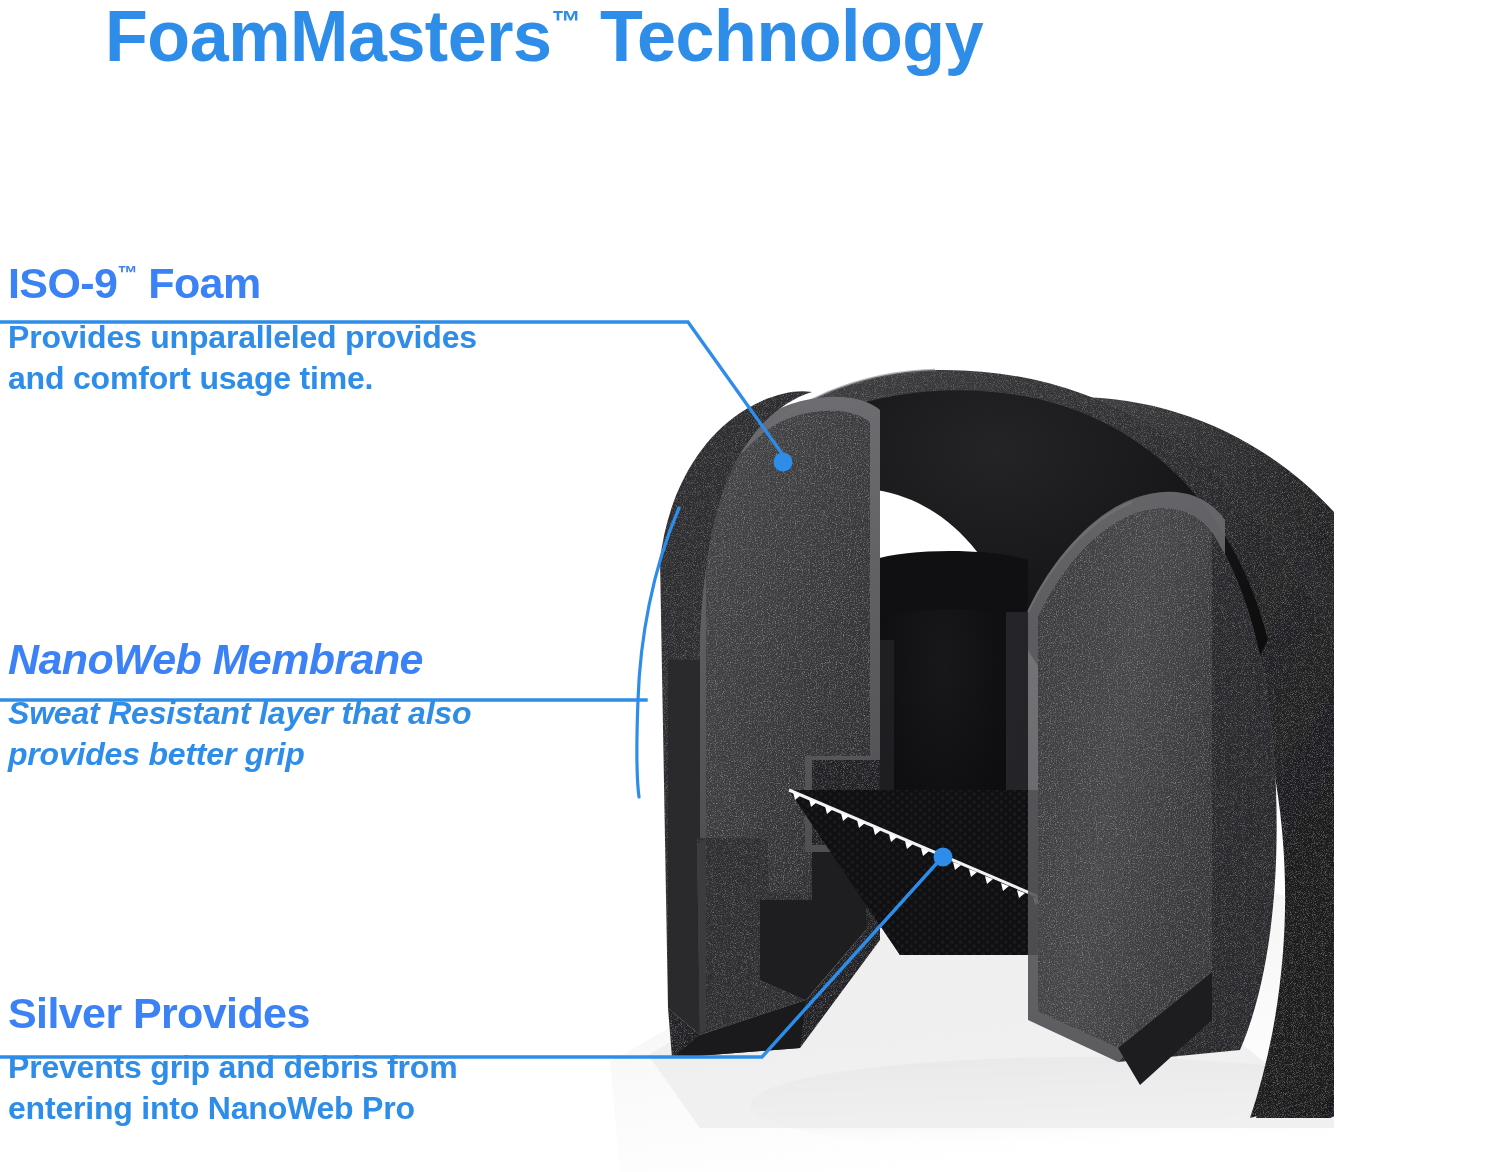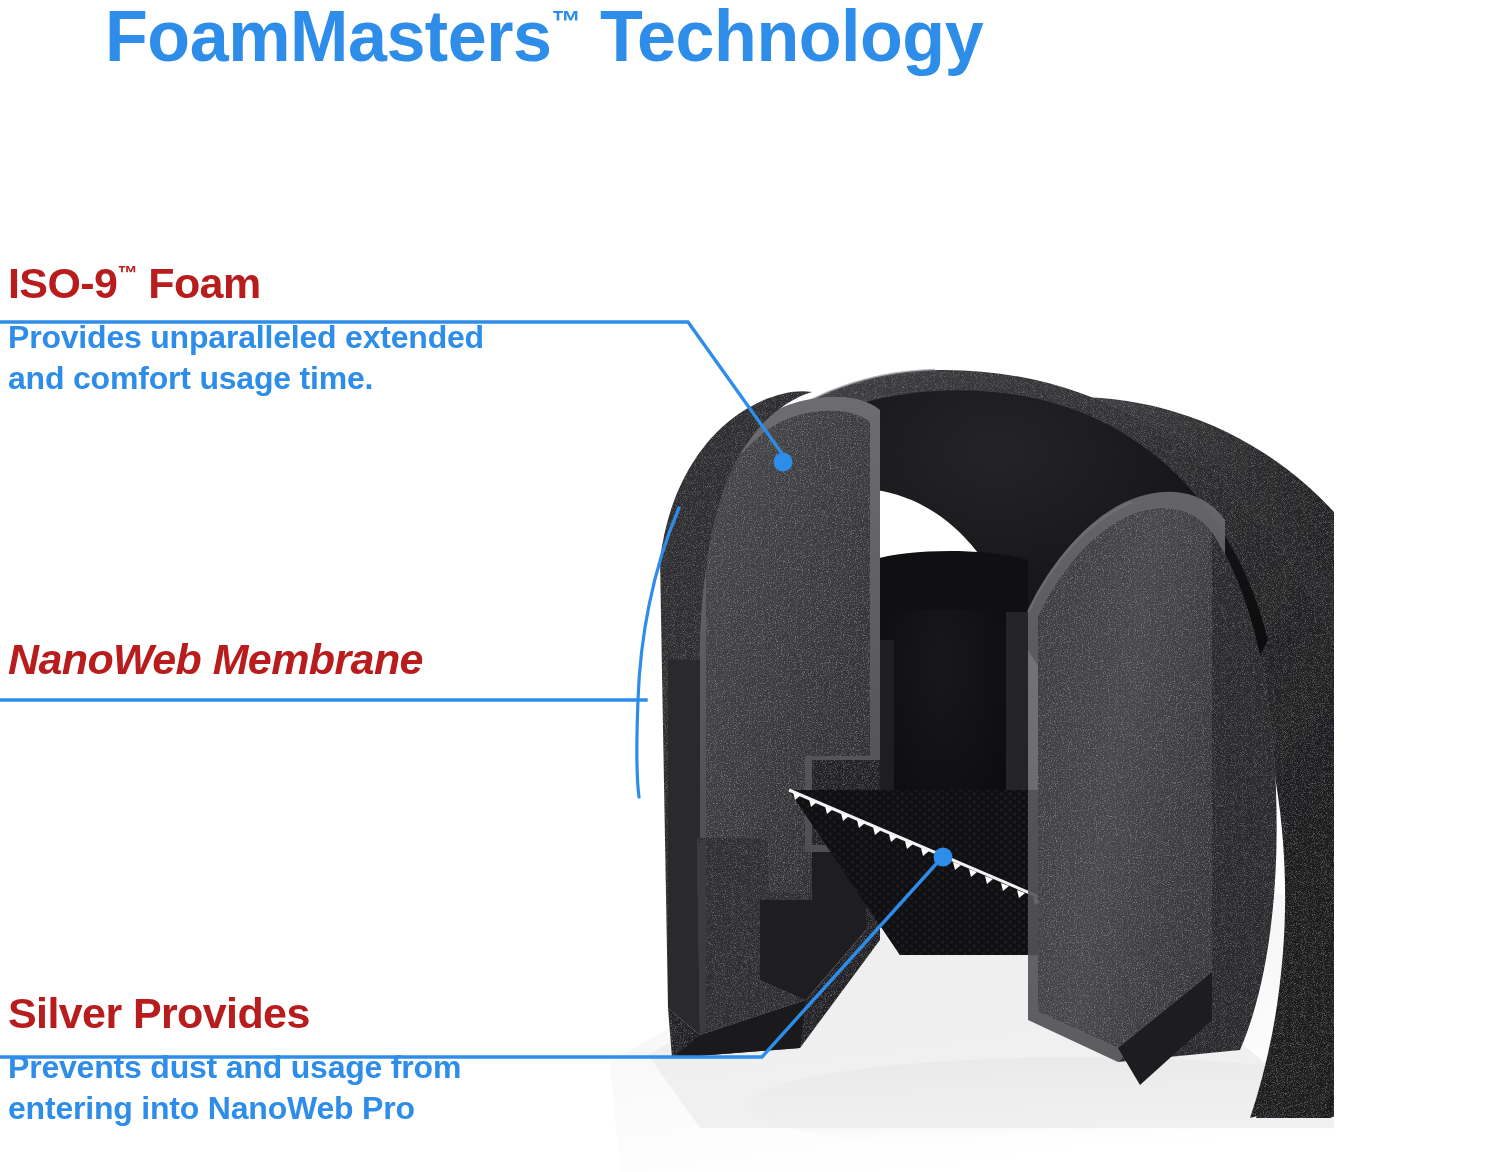--- a/index.html
+++ b/index.html
@@ -40,21 +40,21 @@
   }
 
   
   .callout {
     position: absolute;
     left: 8px;
   }
   .callout .heading {
     font-size: 43px;
     font-weight: 700;
-    color: #b91c1c;
+    color: #3b82f6;
     letter-spacing: -0.6px;
     white-space: nowrap;
     line-height: 1.0;
     font-family: "Liberation Sans", sans-serif;
   }
   .callout .heading .tm {
     font-size: 0.47em;
     vertical-align: 0.88em;
   }
   .callout .desc {
@@ -320,33 +320,37 @@
       <path d="M742,452 C790,400 860,372 935,370" fill="none" stroke="#6f6f74" stroke-width="2.5"></path>
       <path d="M1028,612 C1052,560 1092,518 1132,502" fill="none" stroke="#7b7b80" stroke-width="2.5"></path>
     </g>
   </svg>
 
   <div class="title"><span>FoamMasters</span><span class="tm">™</span><span> Technology</span></div>
 
   <div class="callout" id="callout-foam">
     <div class="heading"><span>ISO-9</span><span class="tm">™</span><span> Foam</span></div>
     <div class="desc">
-      <span>Provides unparalleled extended</span>
+      <span>Provides unparalleled provides</span>
       <span>and comfort usage time.</span>
     </div>
   </div>
 
   <div class="callout" id="callout-mesh-membrane">
     <div class="heading"><span>NanoWeb Membrane</span><span class="tm"></span><span></span></div>
+    <div class="desc">
+      <span>Sweat Resistant layer that also</span>
+      <span>provides better grip</span>
+    </div>
   </div>
 
   <div class="callout" id="callout-meshguard">
     <div class="heading"><span>Silver Provides</span><span class="tm"></span><span></span></div>
     <div class="desc">
-      <span>Prevents dust and usage from</span>
+      <span>Prevents grip and debris from</span>
       <span>entering into NanoWeb Pro</span>
     </div>
   </div>
 
   <svg class="overlay" width="1500" height="1172" viewBox="0 0 1500 1172">
 
     <g>
       <path d="M0,322 L688,322 L783,455" fill="none" stroke="#2e8de8" stroke-width="3.4" stroke-linecap="square" stroke-linejoin="miter"></path>
       <circle cx="783" cy="462" r="9.5" fill="#2e8de8"></circle>
     </g>

